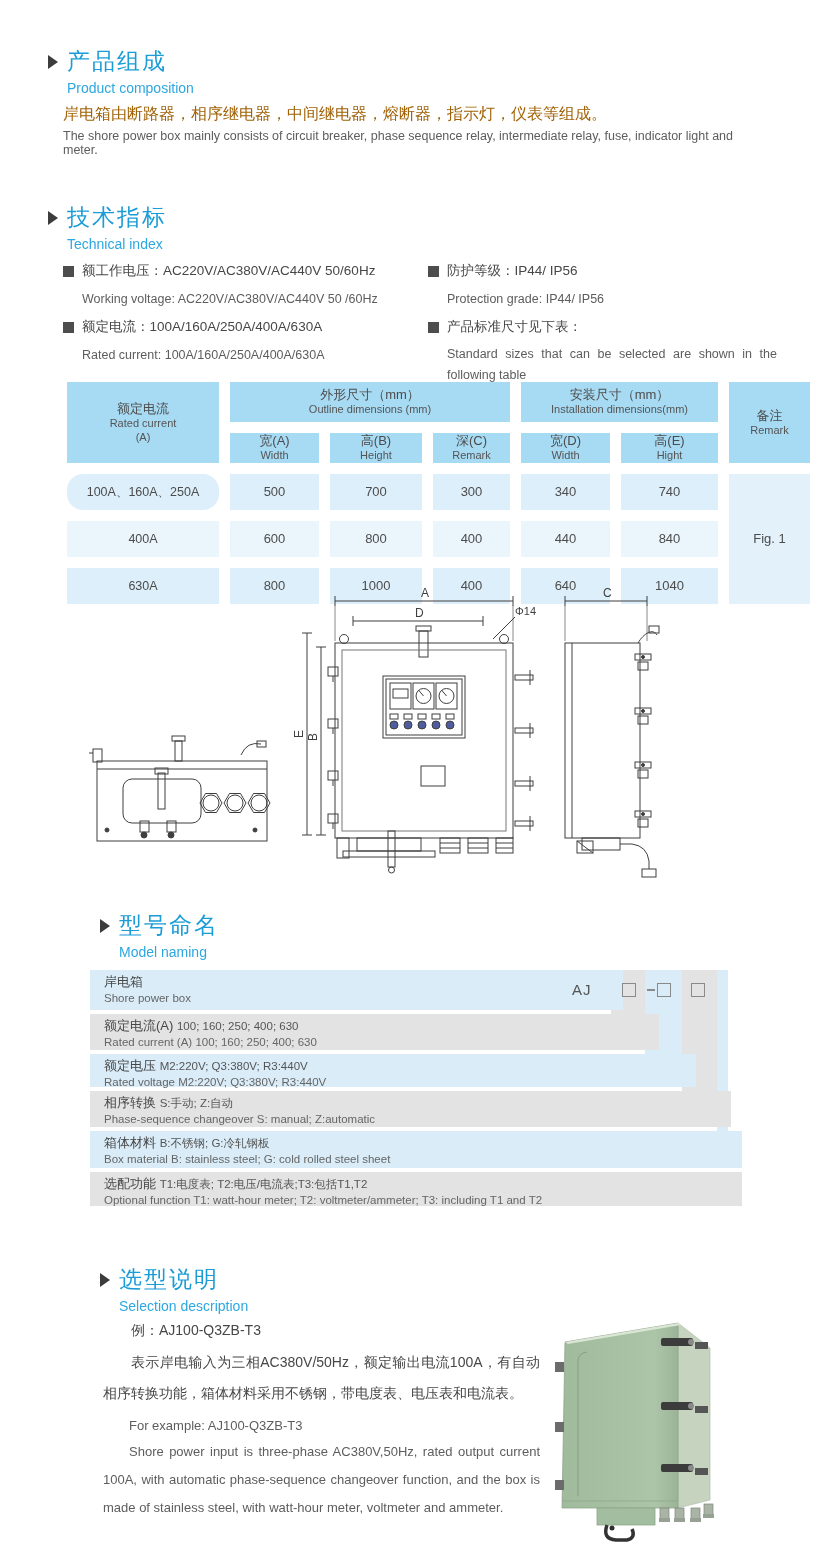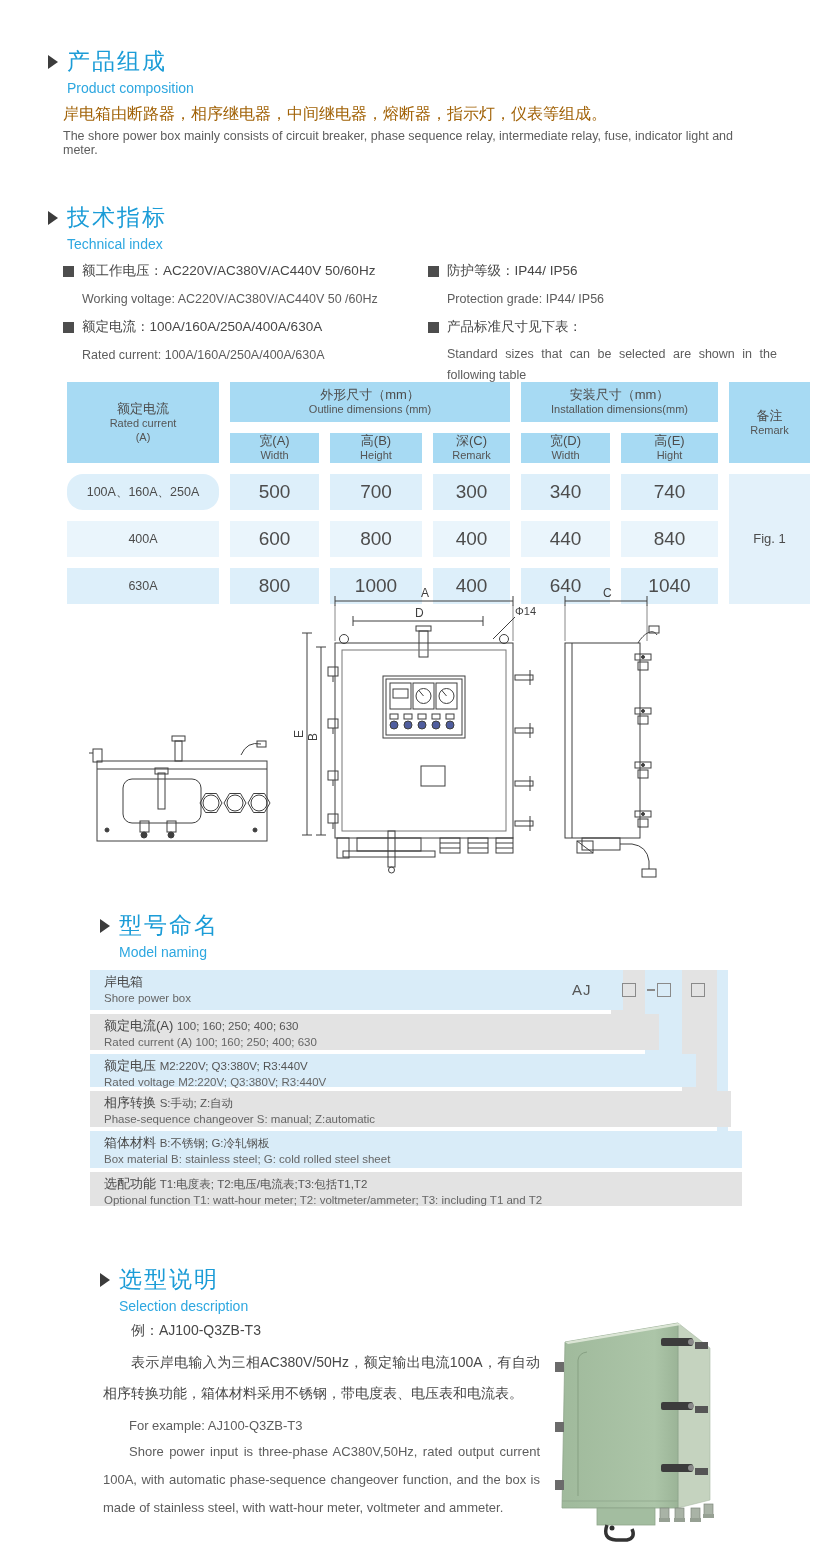--- a/index.html
+++ b/index.html
@@ -27,21 +27,21 @@
           grid-template-columns:152px 89px 92px 77px 89px 97px 81px;
           grid-template-rows:40px 30px 36px 36px 36px;gap:11px;background:#fff;
           text-align:center;color:#4c4c4c;}
   .stable>div{display:flex;flex-direction:column;align-items:center;justify-content:center;line-height:14px;}
   .hc{background:#a7daf3;}
   .hc .zh{font-size:13px;}
   .hc .en{font-size:11px;color:#555;}
   .r-a{background:#ddeffa;}
   .r-b{background:#eaf5fc;}
   .r-fig{background:#e3f1fa;}
-  .cell-num{font-size:19px;}
+  .cell-num{font-size:13px;}
   .c-current{grid-column:1;grid-row:1/3;}
   .c-outline{grid-column:2/5;grid-row:1;}
   .c-install{grid-column:5/7;grid-row:1;}
   .c-remark{grid-column:7;grid-row:1/3;}
   .c-fig{grid-column:7;grid-row:3/6;font-size:13px;}
 
   
   .naming{left:90px;top:970px;width:638px;height:236px;}
   .nm{position:absolute;}
   .nb{background:#d9ecf8;}

